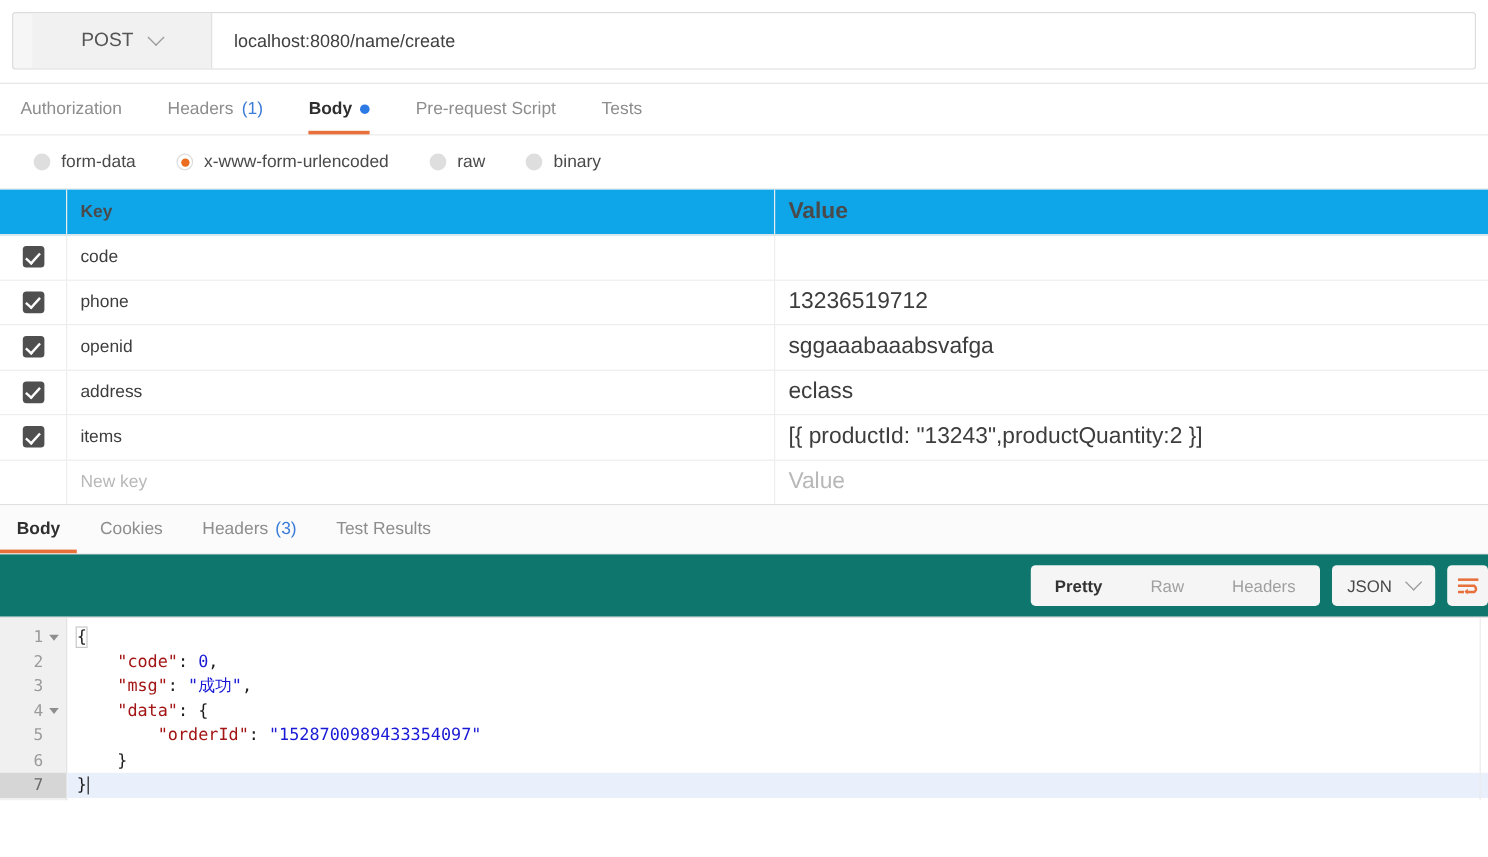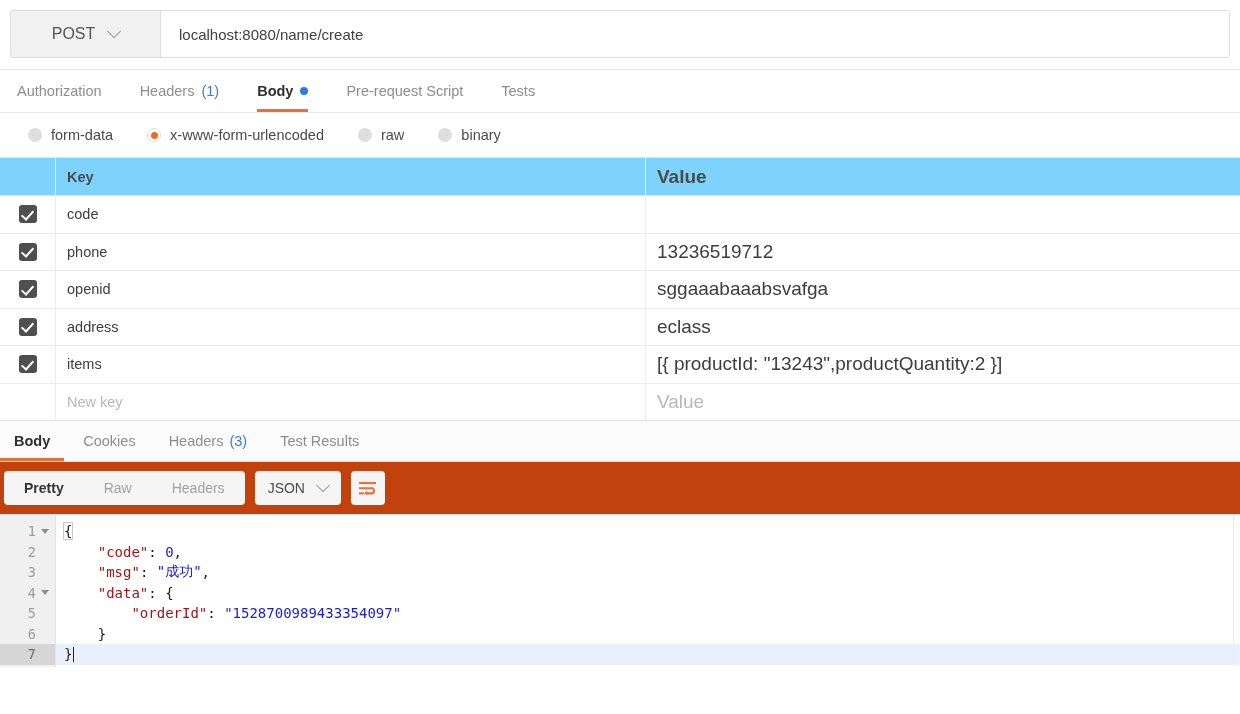--- a/index.html
+++ b/index.html
@@ -18,20 +18,21 @@
     background: #ffffff;
     border-bottom: 1px solid #e6e6e6;
   }
   .urlbar {
     display: flex;
     height: 48px;
     border: 1px solid #dcdcdc;
     border-radius: 3px;
     background: #f6f6f6;
     overflow: hidden;
+    padding-left: 16px;
   }
   .method-select {
     width: 150px;
     display: flex;
     align-items: center;
     justify-content: center;
     gap: 14px;
     background: #f1f1f1;
     border-right: 1px solid #dcdcdc;
     font-size: 16px;
@@ -134,21 +135,21 @@
 
   
   .kv-table { width: 100%; background: #fff; }
   .kv-row {
     display: flex;
     height: 37.5px;
     border-bottom: 1px solid #ededed;
   }
   .kv-row.head {
     height: 38px;
-    background: #7dd3fc;
+    background: #0ea5e9;
     border-bottom: 1px solid #e4e4e4;
   }
   .kv-check {
     width: 56px;
     flex: none;
     display: flex;
     align-items: center;
     justify-content: center;
     border-right: 1px solid #ededed;
   }
@@ -230,23 +231,24 @@
     left: -14px; right: -14px; bottom: 0;
     height: 3px;
     background: #e8703a;
   }
 
   
   .resp-toolbar {
     display: flex;
     align-items: center;
     height: 52px;
-    padding-left: 4px;
+    padding-left: 16px;
     gap: 10px;
-    background: #c2410c;
+    background: #0f766e;
+    justify-content: flex-end;
   }
   .segmented {
     display: flex;
     height: 34px;
     background: #f5f5f5;
     border-radius: 4px;
     overflow: hidden;
   }
   .seg {
     display: flex;

